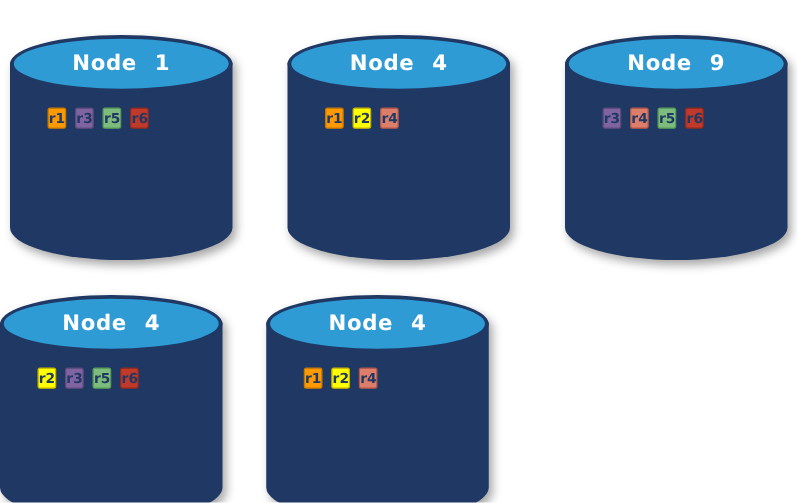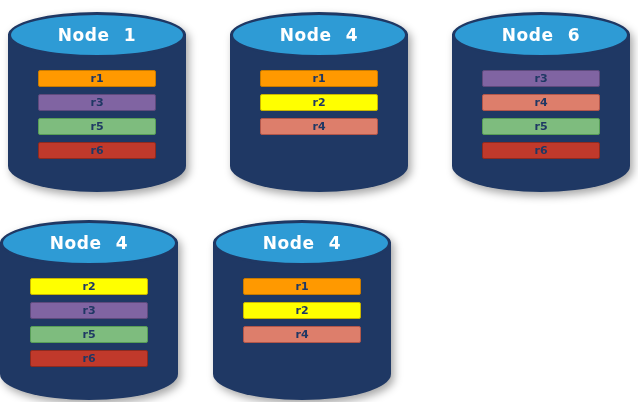--- a/index.html
+++ b/index.html
@@ -17,20 +17,21 @@
     position: relative;
     width: 638px;
     height: 402px;
   }
   .row {
     display: flex;
   }
   .row-top {
     justify-content: space-between;
     padding: 12px 8px 0 8px;
+    margin-top: 16px;
   }
   .row-bottom {
     justify-content: flex-start;
     gap: 35px;
     margin-top: 28px;
   }
   .cylinder {
     position: relative;
     width: 178px;
     height: 180px;
@@ -66,21 +67,21 @@
     word-spacing: 8px;
     letter-spacing: 0.5px;
   }
   .bars {
     position: absolute;
     top: 58px;
     left: 50%;
     transform: translateX(-50%);
     width: 118px;
     display: flex;
-    flex-direction: column;
+    flex-direction: row;
     gap: 7px;
   }
   .bar {
     height: 15px;
     line-height: 15px;
     box-sizing: content-box;
     border: 1px solid;
     border-radius: 2px;
     text-align: center;
     font-size: 11px;
@@ -112,21 +113,21 @@
     </div>
     <div class="bars">
           <div class="bar" style="background: rgb(255, 153, 0); border-color: rgb(199, 122, 0);">r1</div>
           <div class="bar" style="background: rgb(255, 255, 0); border-color: rgb(201, 181, 0);">r2</div>
           <div class="bar" style="background: rgb(221, 126, 107); border-color: rgb(178, 86, 74);">r4</div>
         </div>
   </div>
       <div class="cylinder">
     <div class="cyl-body"></div>
     <div class="cyl-top">
-      <span class="cyl-label">Node 6</span>
+      <span class="cyl-label">Node 9</span>
     </div>
     <div class="bars">
           <div class="bar" style="background: rgb(128, 100, 162); border-color: rgb(94, 74, 125);">r3</div>
           <div class="bar" style="background: rgb(221, 126, 107); border-color: rgb(178, 86, 74);">r4</div>
           <div class="bar" style="background: rgb(126, 188, 126); border-color: rgb(87, 158, 87);">r5</div>
           <div class="bar" style="background: rgb(192, 57, 43); border-color: rgb(142, 42, 31);">r6</div>
         </div>
   </div>
     </div>
   <div class="row row-bottom">

